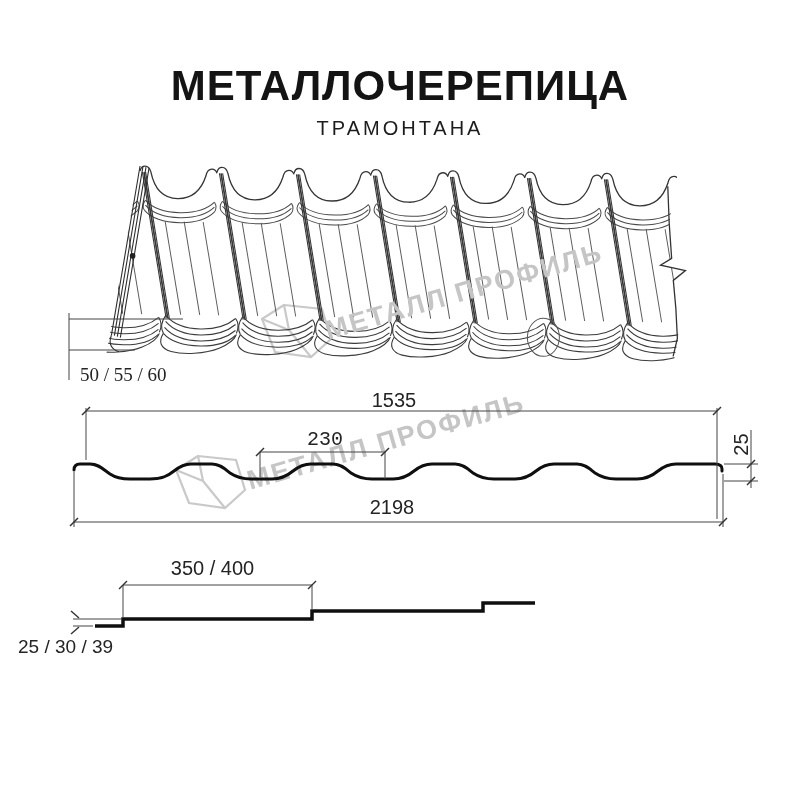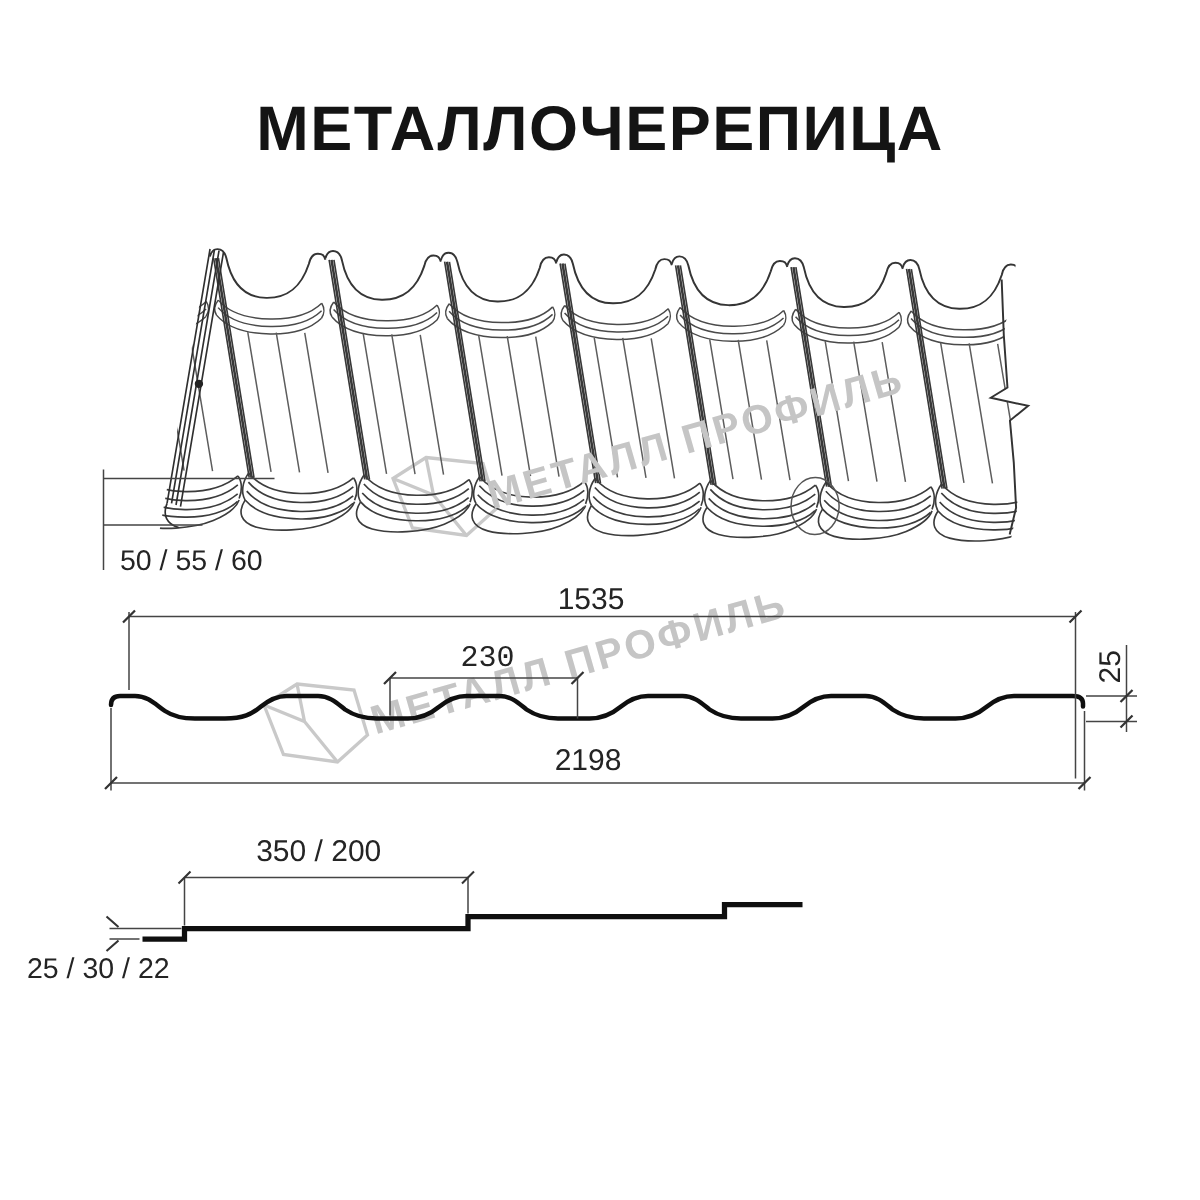--- a/index.html
+++ b/index.html
@@ -17,35 +17,36 @@
   #svg-2d   { z-index:3; }
   #labels   { z-index:4; }
 
   .wm-text { position:absolute; font-size:27px; font-weight:bold; letter-spacing:2px;
              color:#c5c5c5; white-space:nowrap; transform-origin:0 50%;
              transform:rotate(-16deg); }
   #wm1 { left:326px; top:316px; }
   #wm2 { left:248px; top:466px; }
 
   .dim { position:absolute; font-size:20px; color:#242424; text-align:center; white-space:nowrap; }
-  #d5560   { left:80px;  top:364px; width:110px; font-size:19px; text-align:left; }
+  #d5560   { left:80px;  top:364px; width:110px; font-size:19px; text-align:left;font-family:Liberation Serif, serif; }
   #d1155   { left:354px; top:389px; width:80px; }
   #d230    { left:285px; top:428px; width:80px;font-family:Liberation Mono, monospace; }
   #d25     { left:721px; top:433px; width:40px; transform:rotate(-90deg); }
   #d1195   { left:352px; top:496px; width:80px; }
   #d350400 { left:140px; top:557px; width:145px; }
   #d253035 { left:18px;  top:636px; width:130px; font-size:19px; text-align:left; }
 </style>
 </head>
 <body>
 
 <div id="canvas">
 
   <div class="hdr">
     <div class="title">МЕТАЛЛОЧЕРЕПИЦА</div>
+    <div class="subtitle">ТРАМОНТАНА</div>
   </div>
 
   <svg id="svg-3d" class="layer" viewBox="0 0 800 800">
     <defs>
       <path id="tmod" fill="none" d="M0,5 C1,1 3,0 5,0 C8,0 10,2 11,6 C15,24 24,32 38,32 C52,32 61,25 66,9 C67,4 69,2 72,2 C75,2 76,3 77,6"></path>
       <g id="uband" fill="none">
         <path d="M0,0 C7,8 18,12 35,12 C50,12 62,8 69,1"></path>
         <path d="M0,5 C7,13 18,17 35,17 C50,17 62,13 69,6"></path>
         <path d="M-1,10 C6,18 18,22 35,22 C50,22 62,18 69,11"></path>
         <path d="M0,0 C-3,4 -3,7 -1,10"></path>
@@ -199,17 +200,17 @@
       <path d="M71,611 L79,618 M71,634 L79,627"></path>
     </g>
   </svg>
 
   <div id="labels" style="position:absolute;inset:0;z-index:4;">
     <span id="d5560" class="dim">50 / 55 / 60</span>
     <span id="d1155" class="dim">1535</span>
     <span id="d230" class="dim">230</span>
     <span id="d25" class="dim">25</span>
     <span id="d1195" class="dim">2198</span>
-    <span id="d350400" class="dim">350 / 200</span>
-    <span id="d253035" class="dim">25 / 30 / 22</span>
+    <span id="d350400" class="dim">350 / 400</span>
+    <span id="d253035" class="dim">25 / 30 / 39</span>
   </div>
 
 </div>
 
 </body></html>

